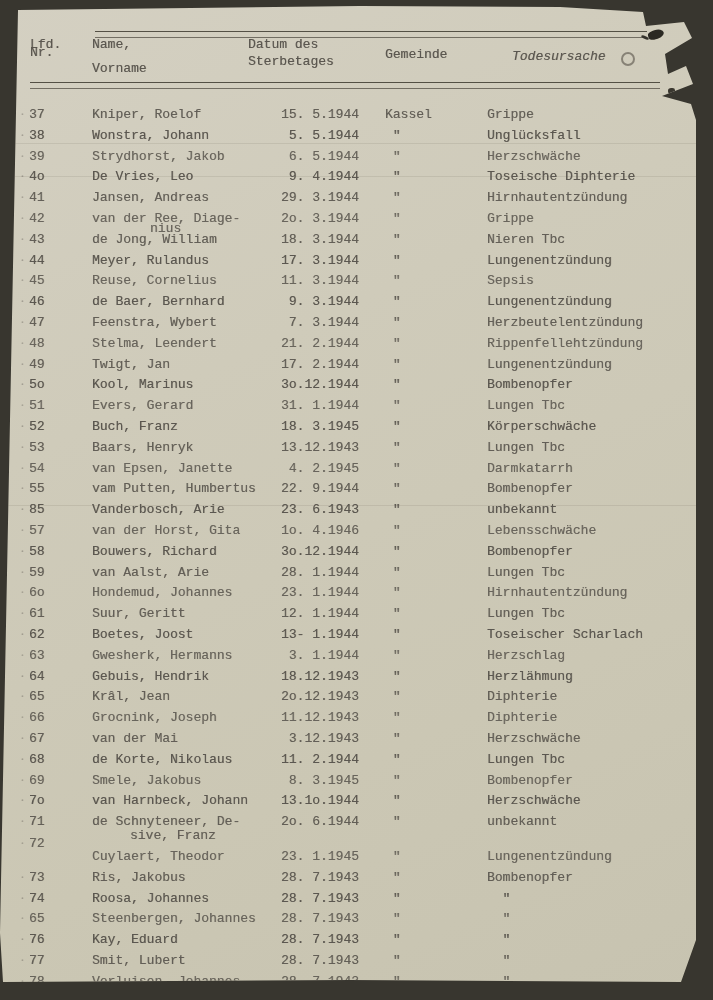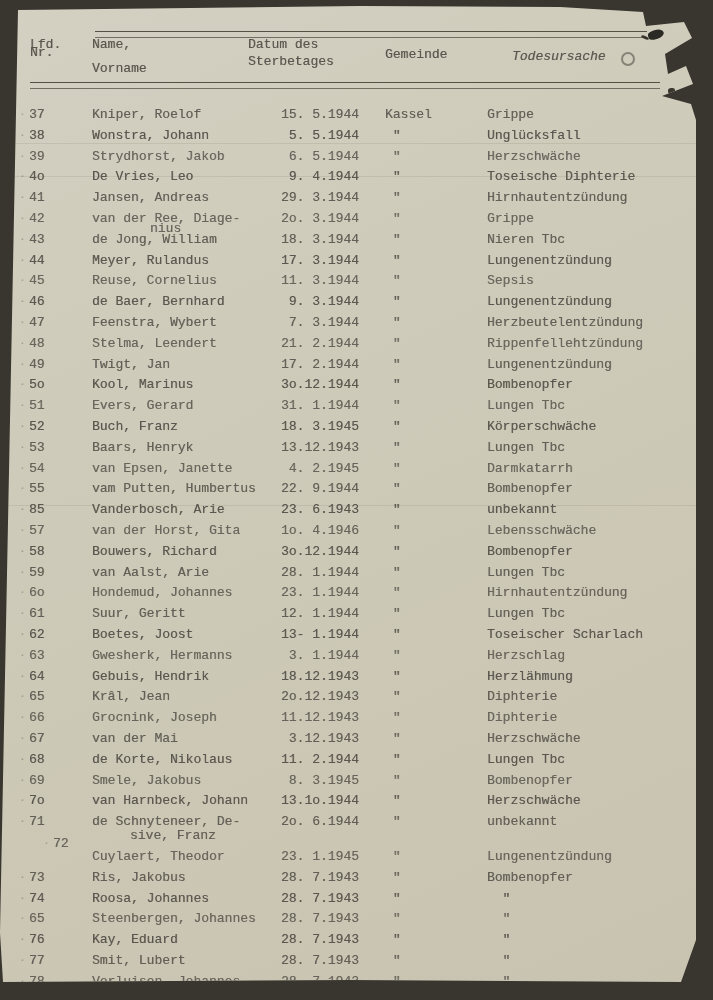--- a/index.html
+++ b/index.html
@@ -32,21 +32,21 @@
   .row.tall{height:35px;}
   .row span{position:absolute;white-space:pre;font-size:13px;line-height:15px;
             text-shadow:0.4px 0.4px 0.5px rgba(70,66,56,0.45);}
   .row:nth-child(odd) span{opacity:0.93;}
   .row:nth-child(3n) span{opacity:0.88;}
   .c-no{left:29px;}
   .c-no::before{content:"\00B7";position:absolute;left:-10px;top:0;opacity:0.4;font-size:11px;}
   .c-nm{left:92px;}
   .c-nm2{left:150px;top:10px;font-size:12px;text-align:center;}
   .row.tall .c-nm2{left:130px;top:14px;}
-  .row.no-raised .c-no{top:-13px;margin-left:24px;}
+  .row.no-raised .c-no{top:-13px;}
   .c-dt{left:238px;margin-left:43px;}
   .c-gm{left:385px;}
   .c-ca{left:487px;}
 
   
   .punch-ring{position:absolute;left:621px;top:52px;width:10px;height:10px;border-radius:50%;
               border:2px solid rgba(74,70,60,0.55);}
   .blot1{position:absolute;left:648px;top:30px;width:16px;height:9px;background:#2b2923;
          border-radius:40% 60% 55% 45%;transform:rotate(-18deg);}
   .blot2{position:absolute;left:641px;top:36px;width:8px;height:3px;background:#35332c;

